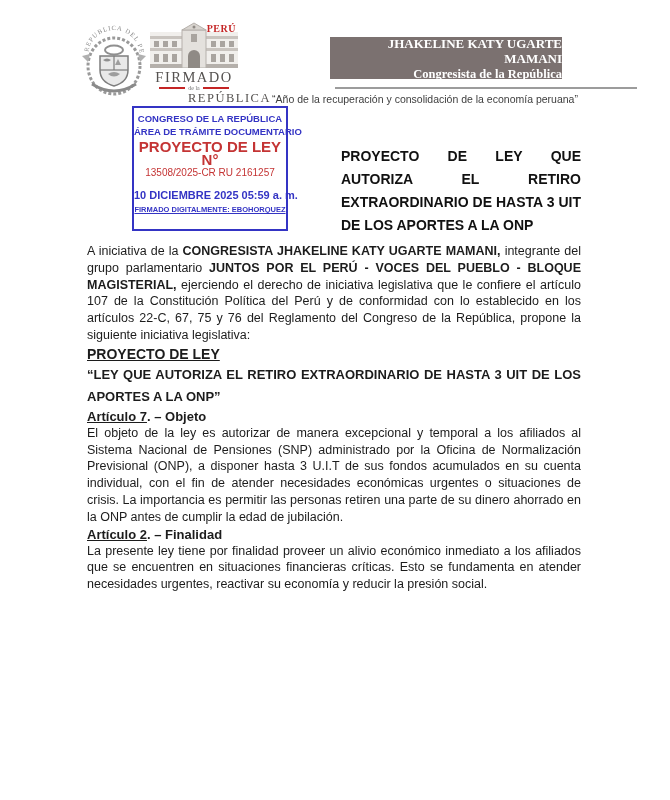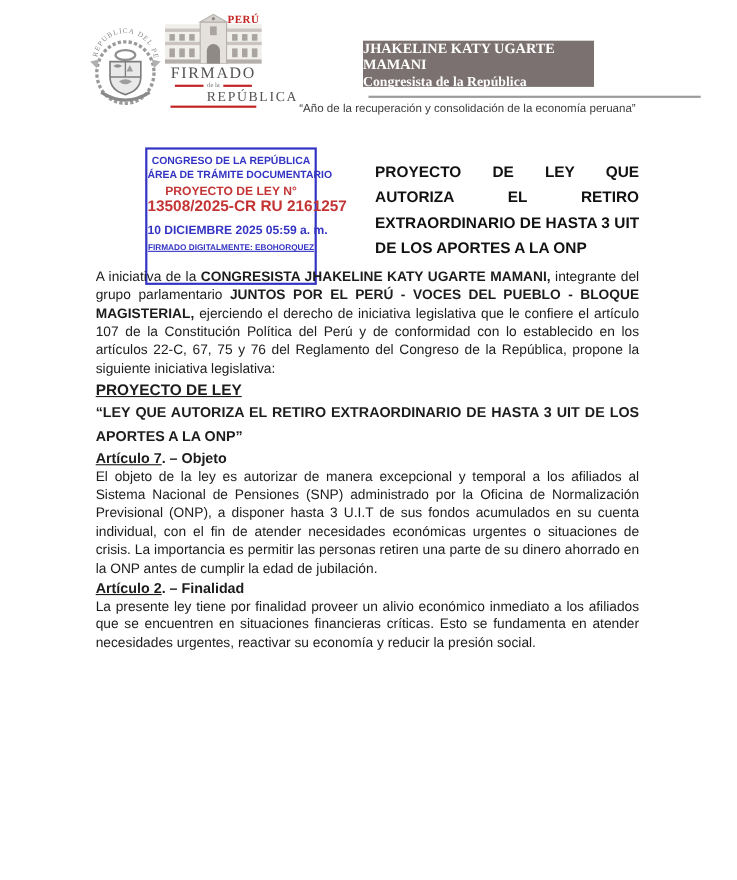--- a/index.html
+++ b/index.html
@@ -3,61 +3,60 @@
 <meta charset="utf-8">
 <style>
   html,body{margin:0;padding:0;background:#e8e8e8;}
   .page{
     position:relative;width:670px;height:800px;background:#ffffff;
     font-family:"Liberation Sans",sans-serif;color:#1c1c1c;overflow:hidden;
     margin:0 auto;
   }
   
   .coat{position:absolute;left:80px;top:22px;width:68px;height:78px;}
-  .congress-logo{position:absolute;left:148px;top:12px;width:92px;height:92px;text-align:center;}
+  .congress-logo{position:absolute;left:148px;top:22px;width:92px;height:92px;text-align:center;}
   .congress-logo .bldg{position:relative;width:88px;height:46px;margin:0 auto;}
   .congress-logo .peru-tag{
     position:absolute;right:2px;top:1px;font-family:"Liberation Serif",serif;
     font-weight:bold;font-size:10px;color:#c42525;letter-spacing:.5px;
   }
   .congress-logo .word1{
     font-family:"Liberation Serif",serif;font-size:14.5px;color:#555250;
     letter-spacing:1.5px;line-height:15px;margin-top:2px;
   }
   .congress-logo .mid{display:flex;align-items:center;justify-content:center;gap:3px;height:6px;}
   .congress-logo .mid .rl{flex:0 0 26px;height:1.5px;background:#c42525;}
   .congress-logo .mid .dela{font-family:"Liberation Serif",serif;font-size:6px;color:#777;}
   .congress-logo .word2{
     font-family:Liberation Serif, serif;font-size:12.5px;color:#555250;
     letter-spacing:1.5px;line-height:14px;margin-left:40px;
   }
   .congress-logo .under{width:78px;height:1.5px;background:#c42525;margin:1px auto 0;}
   .nameplate{
-    position:absolute;left:330px;top:37px;width:210px;height:42px;background:#7b7170;
-    color:#fff;font-family:"Liberation Serif",serif;font-weight:bold;text-align:left;
+    position:absolute;left:330px;top:37px;width:232px;height:42px;background:#7b7170;
+    color:#fff;font-family:"Liberation Serif",serif;font-weight:bold;text-align:right;
     display:flex;flex-direction:column;justify-content:center;gap:1px;
   }
   .nameplate .np1{font-size:13px;line-height:15px;}
   .nameplate .np2{font-size:12.5px;line-height:14px;}
   .head-rule{position:absolute;left:335px;top:87px;width:302px;height:2px;background:#9c9c9c;}
   .motto{
     position:absolute;left:255px;top:93px;width:340px;text-align:center;
     font-size:10.5px;color:#3d3d3d;
   }
   
   .stamp{
     position:absolute;left:132px;top:106px;width:152px;height:116px;
     border:2.5px solid #3434c4;background:#fff;text-align:center;padding-top:5px;
     box-sizing:content-box;
-    margin-top:28px;
   }
   .stamp .s1,.stamp .s2{font-size:9.5px;font-weight:bold;color:#3434c4;line-height:12.5px;white-space:nowrap;}
   .stamp .recv{font-size:18px;font-weight:bold;color:#3434c4;letter-spacing:1px;line-height:22px;margin-top:4px;}
-  .stamp .doc1{font-size:11px;font-weight:bold;color:#c43434;line-height:13px;margin-top:2px;}
-  .stamp .doc2{font-size:14px;font-weight:bold;color:#c43434;line-height:13px;white-space:nowrap;}
+  .stamp .doc1{font-size:15px;font-weight:bold;color:#c43434;line-height:13px;margin-top:2px;}
+  .stamp .doc2{font-size:10px;font-weight:normal;color:#c43434;line-height:13px;white-space:nowrap;}
   .stamp .dt{font-size:11px;font-weight:bold;color:#3434c4;line-height:14px;margin-top:9px;white-space:nowrap;}
   .stamp .sig{font-size:7.5px;font-weight:bold;color:#3434c4;line-height:12px;margin-top:2px;white-space:nowrap;text-decoration:underline;}
   
   .title-block{
     position:absolute;left:341px;top:145px;width:240px;
     font-size:14px;font-weight:bold;line-height:23px;text-align:justify;color:#111;
   }
   
   .doc-body{position:absolute;left:87px;top:243px;width:494px;font-size:12.5px;line-height:16.8px;color:#1c1c1c;}
   .doc-body p{margin:0;text-align:justify;}

